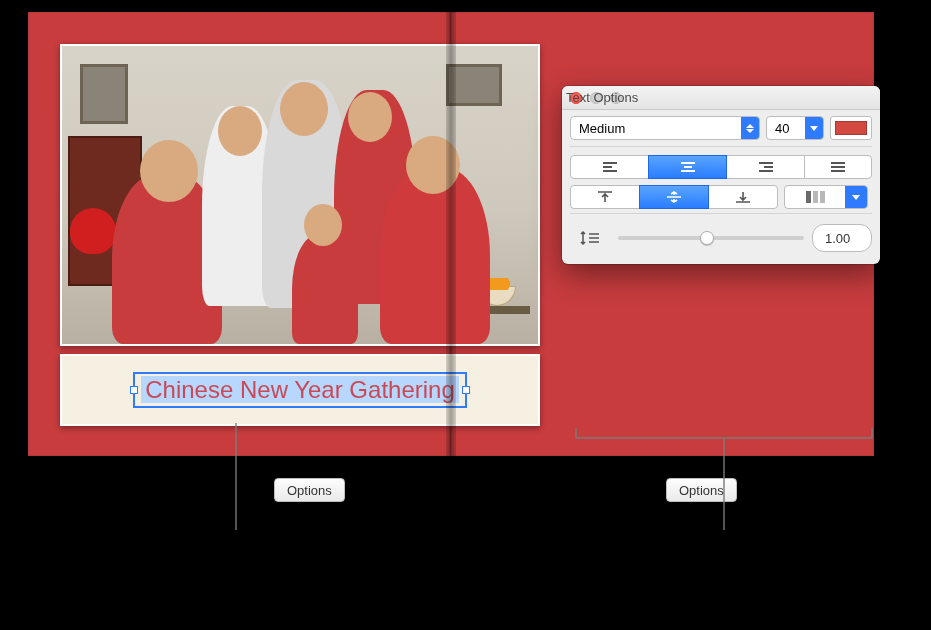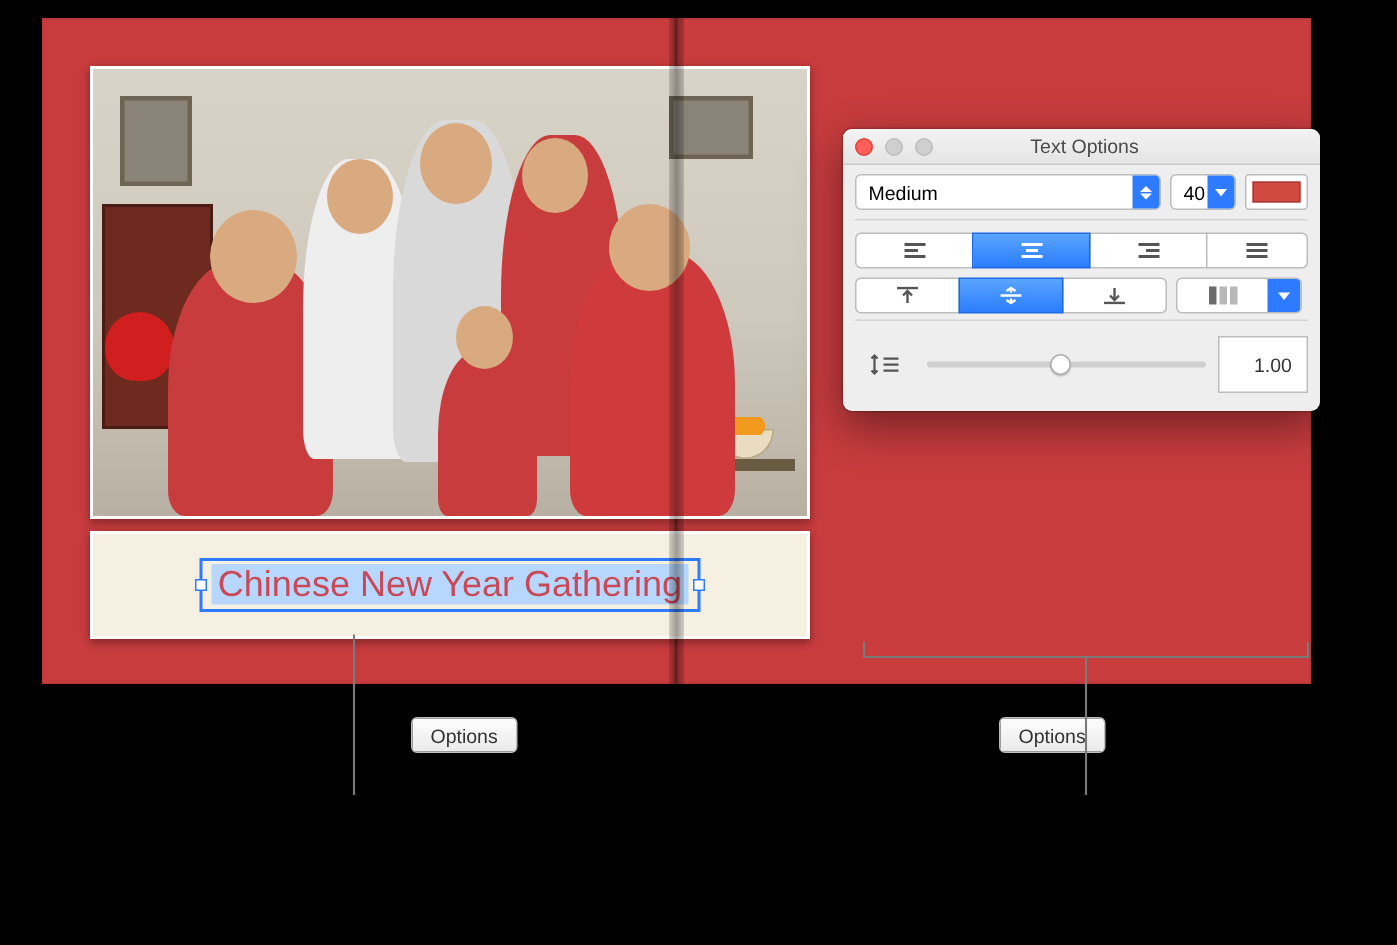--- a/index.html
+++ b/index.html
@@ -175,21 +175,20 @@
   }
   .traffic {
     display: flex; gap: 8px; padding-left: 8px;
   }
   .dot { width: 12px; height: 12px; border-radius: 50%; }
   .dot.red { background: #ff5f57; border: 1px solid #e24038; }
   .dot.gray { background: #cfcfcf; border: 1px solid #bdbdbd; }
   .title {
     position: absolute;
     left: 4px; right: 0;
-    text-align: center;
     font-size: 13px;
     color: #4a4a4a;
     pointer-events: none;
   }
   .panel-body { padding: 6px 8px 12px; }
   .row { display: flex; gap: 6px; margin-bottom: 6px; align-items: stretch; }
 
   .combo {
     display: flex; align-items: center;
     background: #fff;
@@ -211,21 +210,21 @@
   .arrows .tri-up, .arrows .tri-down {
     width: 0; height: 0;
     border-left: 4px solid transparent;
     border-right: 4px solid transparent;
   }
   .arrows .tri-up { border-bottom: 4px solid #fff; margin-bottom: 1px; }
   .arrows .tri-down { border-top: 4px solid #fff; }
 
   .font-combo { flex: 1; }
   .weight-combo { flex: 1; }
-  .size-combo { width: 44px; }
+  .size-combo { width: 58px; }
   .size-combo .arrows {
     display: flex; align-items: center; justify-content: center;
   }
   .size-combo .arrows .tri-down { border-top: 5px solid #fff; margin: 0; }
 
   .swatch {
     width: 42px; height: 24px;
     border: 1px solid #bcbcbc;
     border-radius: 3px;
     display: flex; align-items: center; justify-content: center;
@@ -312,27 +311,27 @@
   .slider-track .thumb {
     position: absolute; top: 50%;
     width: 14px; height: 14px;
     background: #fff;
     border: 1px solid #acacac;
     border-radius: 50%;
     transform: translate(-50%, -50%);
     box-shadow: 0 1px 1px rgba(0,0,0,0.2);
   }
   .slider-value {
-    width: 60px; height: 38px;
+    width: 60px; height: 28px;
     border: 1px solid #bcbcbc;
-    border-radius: 0;
+    border-radius: 12px;
     background: #fff;
     font-size: 13px;
     display: flex; align-items: center;
-    padding-left: 23px;
+    padding-left: 12px;
     color: #333;
   }
 
   
   .pill {
     position: absolute;
     height: 24px;
     padding: 0 12px;
     background: linear-gradient(#fdfdfd, #eaeaea);
     border: 1px solid #bdbdbd;

